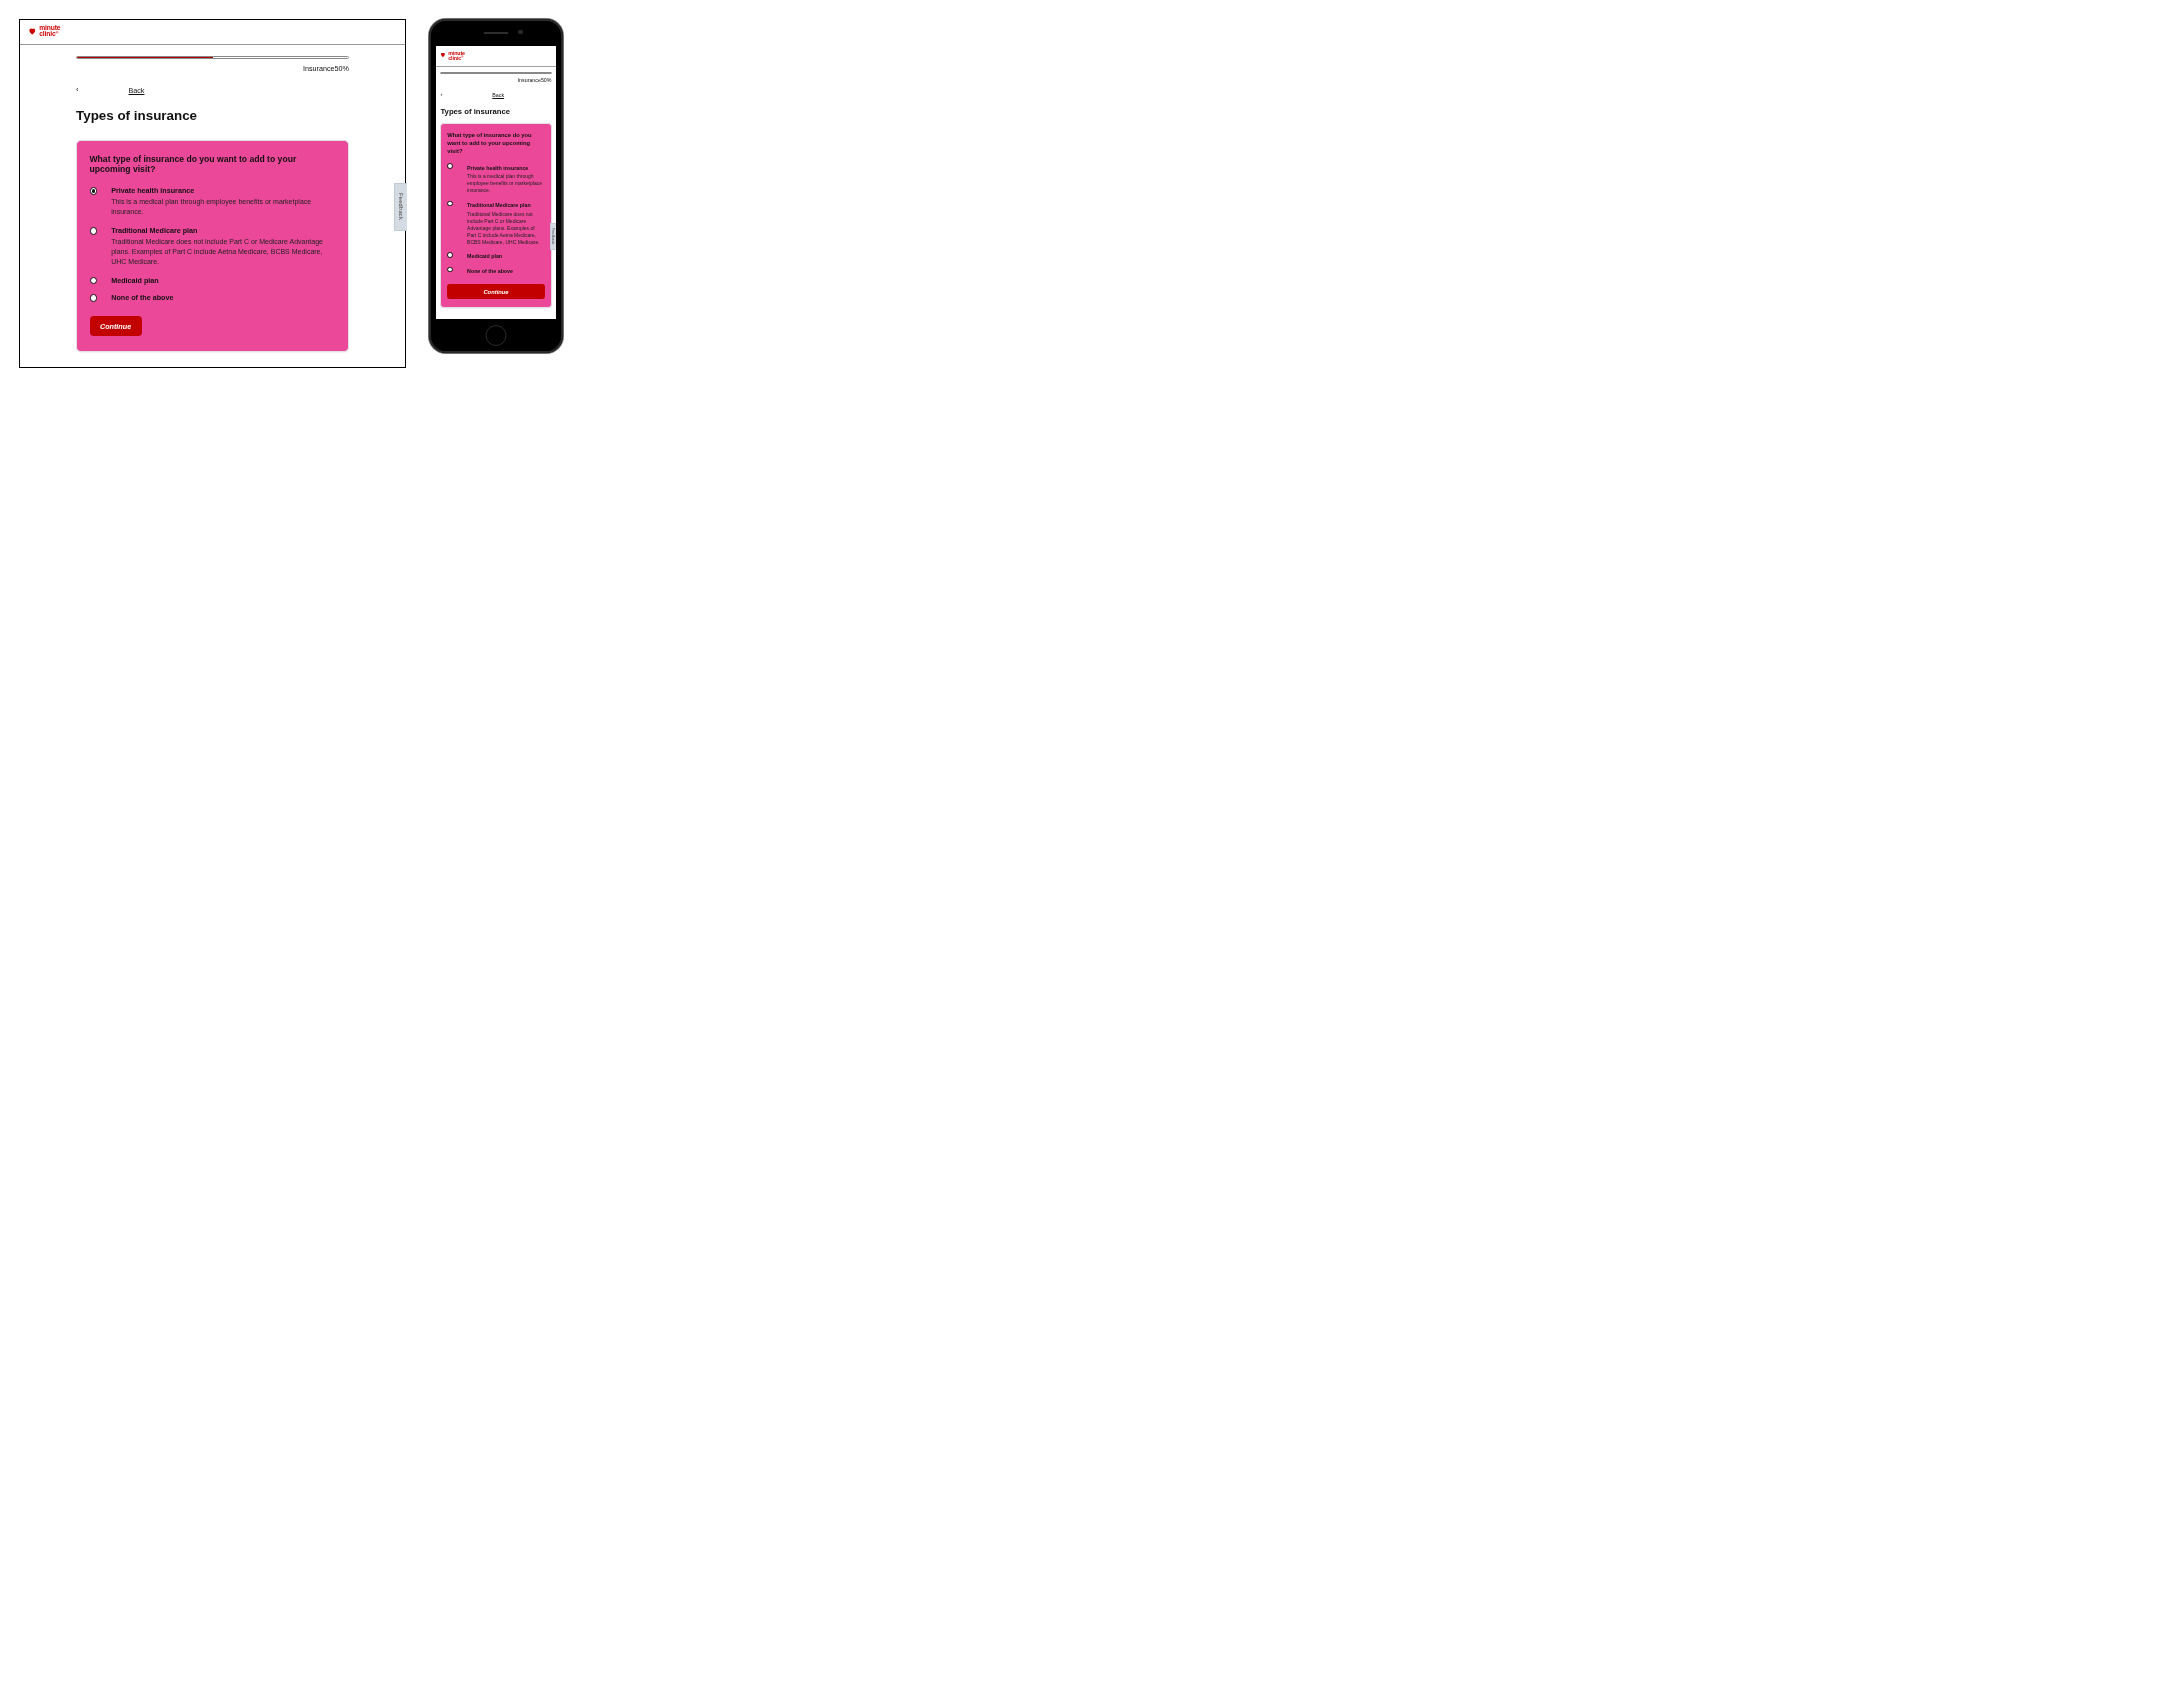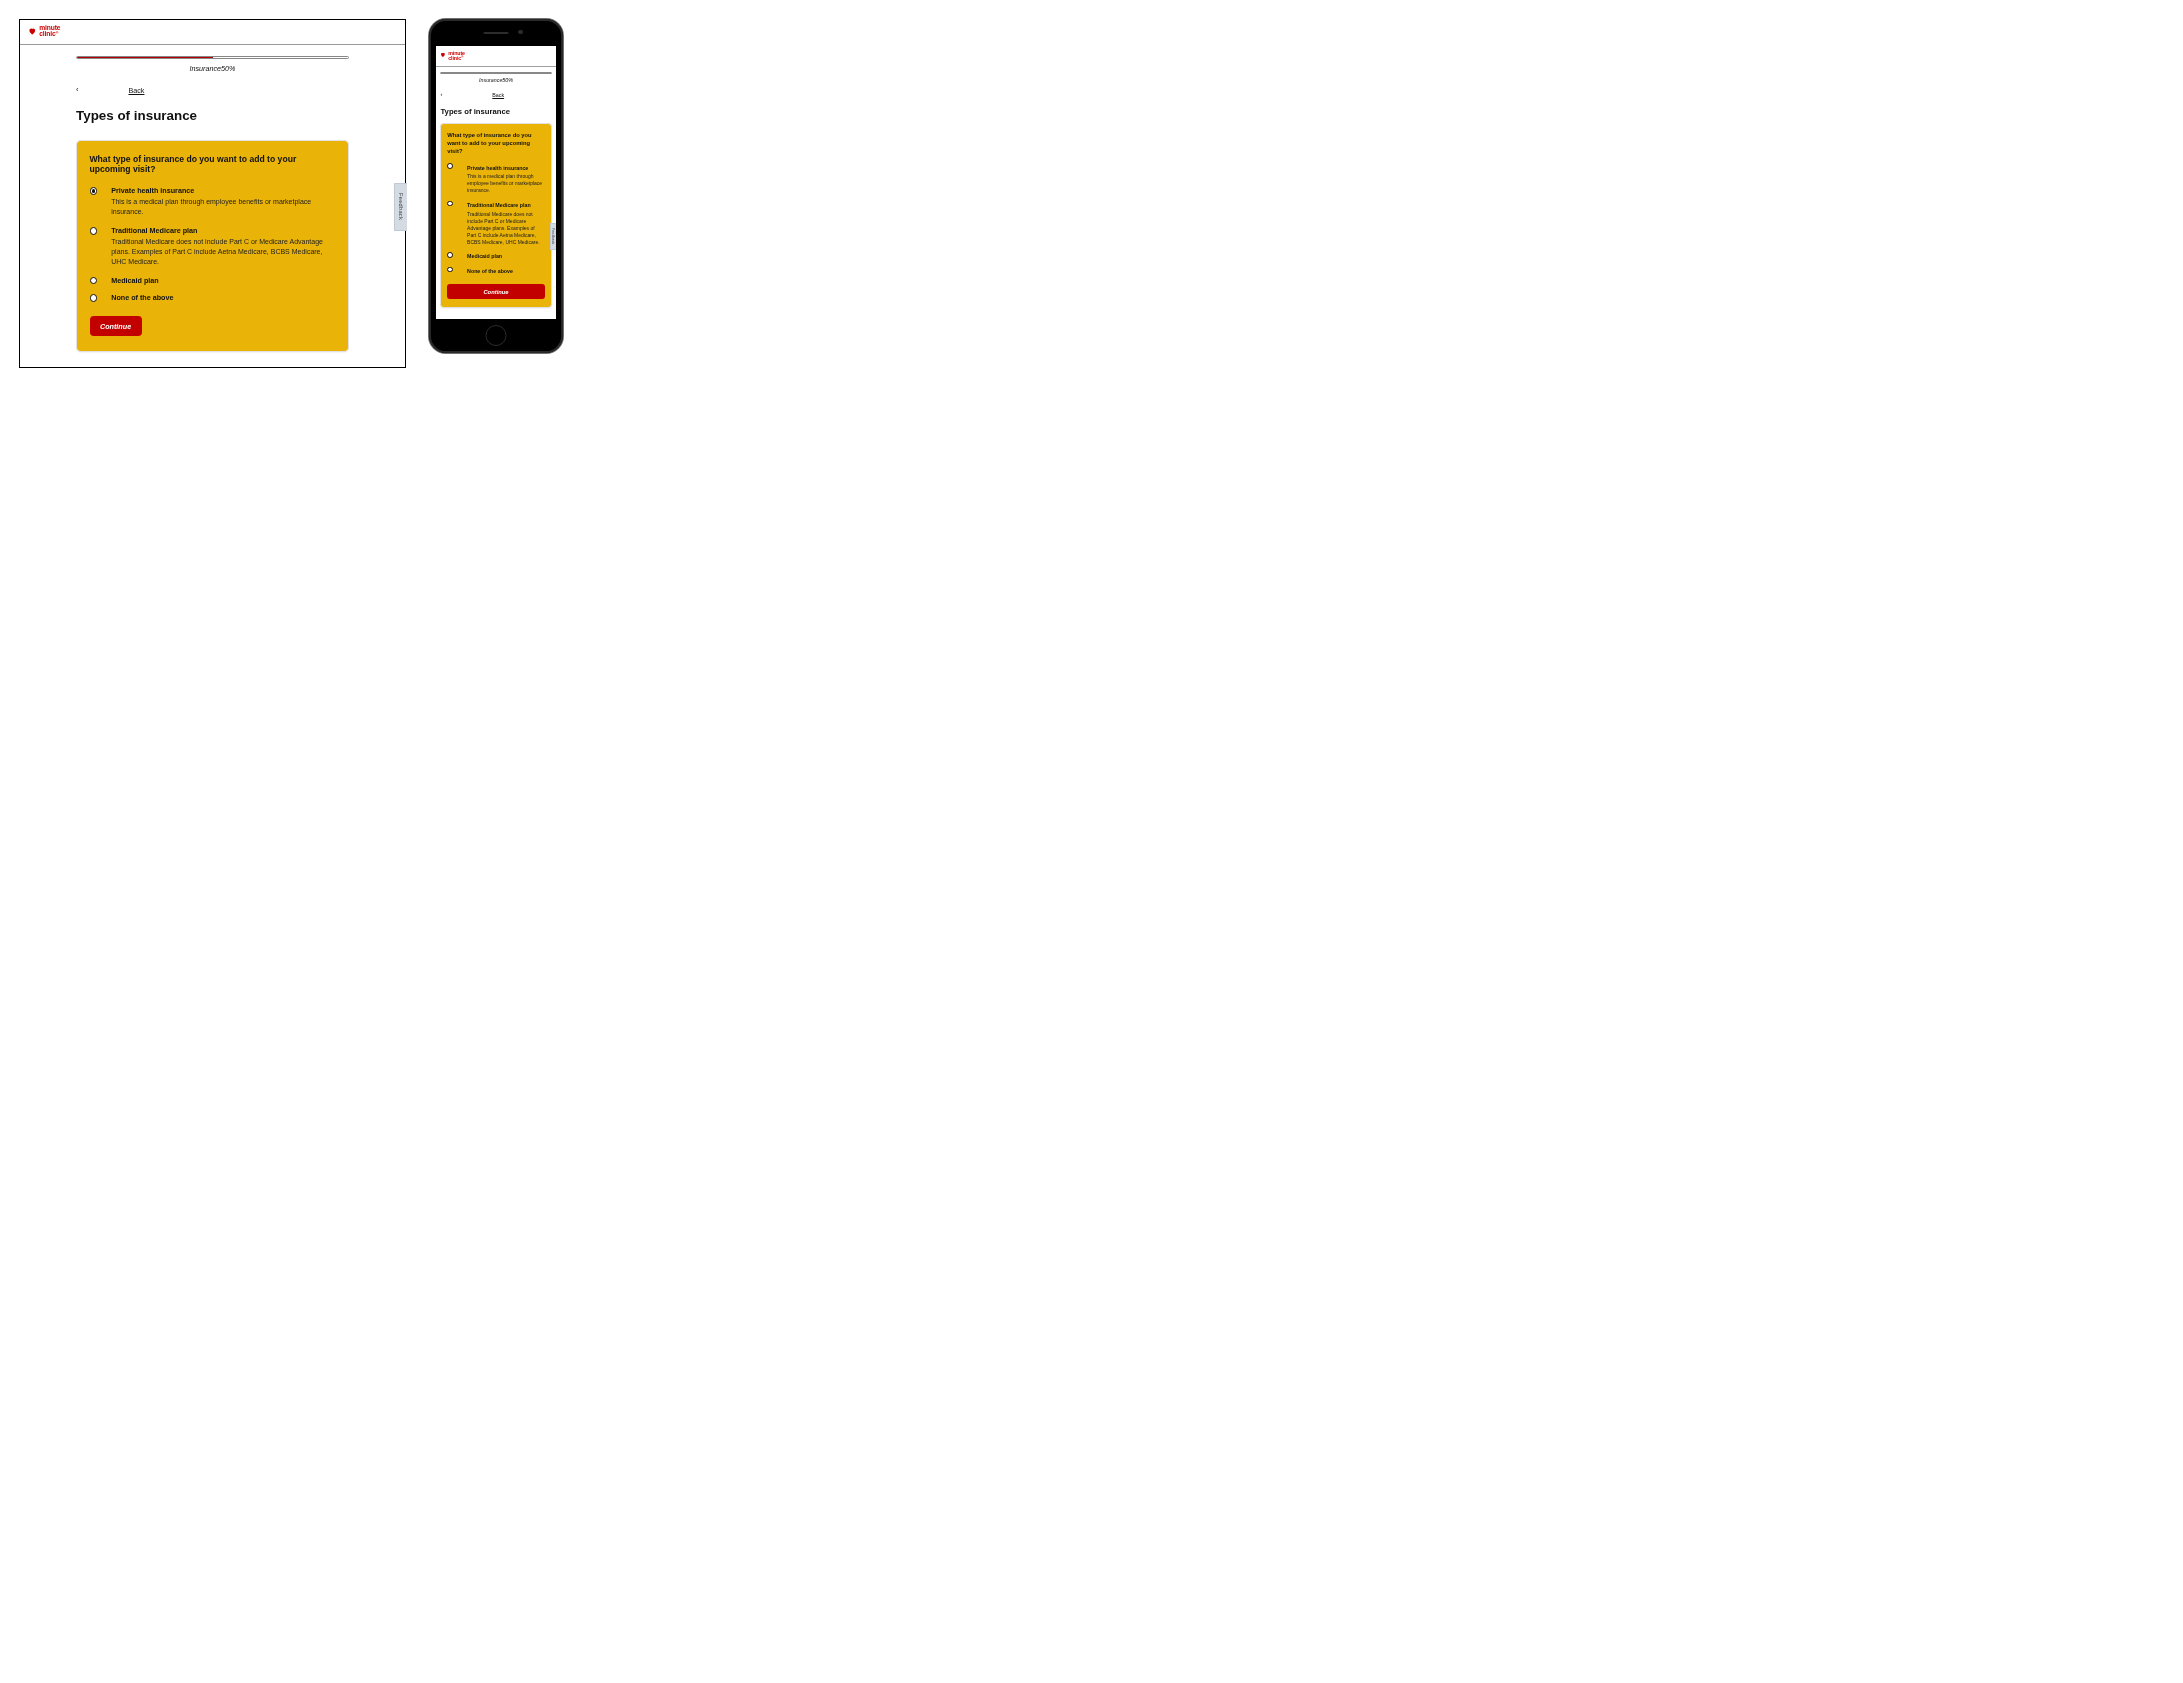--- a/index.html
+++ b/index.html
@@ -64,24 +64,23 @@
       border-radius: 1.4px;
       overflow: hidden;
       position: relative;
     }
     .progress-fill {
       height: 100%;
       background: #b40000;
     }
     .progress-meta {
       display: flex;
-      justify-content: center;
+      justify-content: flex-end;
       margin-top: 4.8px;
       font-size: 7.2px;
-      font-style: italic;
     }
 
     
     .back-link {
       display: inline-flex;
       align-items: center;
       gap: 1.9px;
       margin-top: 12.5px;
       font-size: 7.2px;
       cursor: pointer;
@@ -91,21 +90,21 @@
 
     h1.page-title {
       margin-top: 13.4px;
       font-size: 13.4px;
       font-weight: 700;
     }
 
     
     .card {
       margin-top: 17px;
-      background: #eab308;
+      background: #ec4899;
       border: 0.5px solid #e1e1e3;
       border-radius: 4.8px;
       box-shadow: 0 0.5px 1px rgba(0,0,0,.05);
       padding: 12.5px 12.5px 14.4px 12.5px;
     }
     .card-question {
       font-size: 8.6px;
       font-weight: 700;
       margin-bottom: 12.5px;
     }

